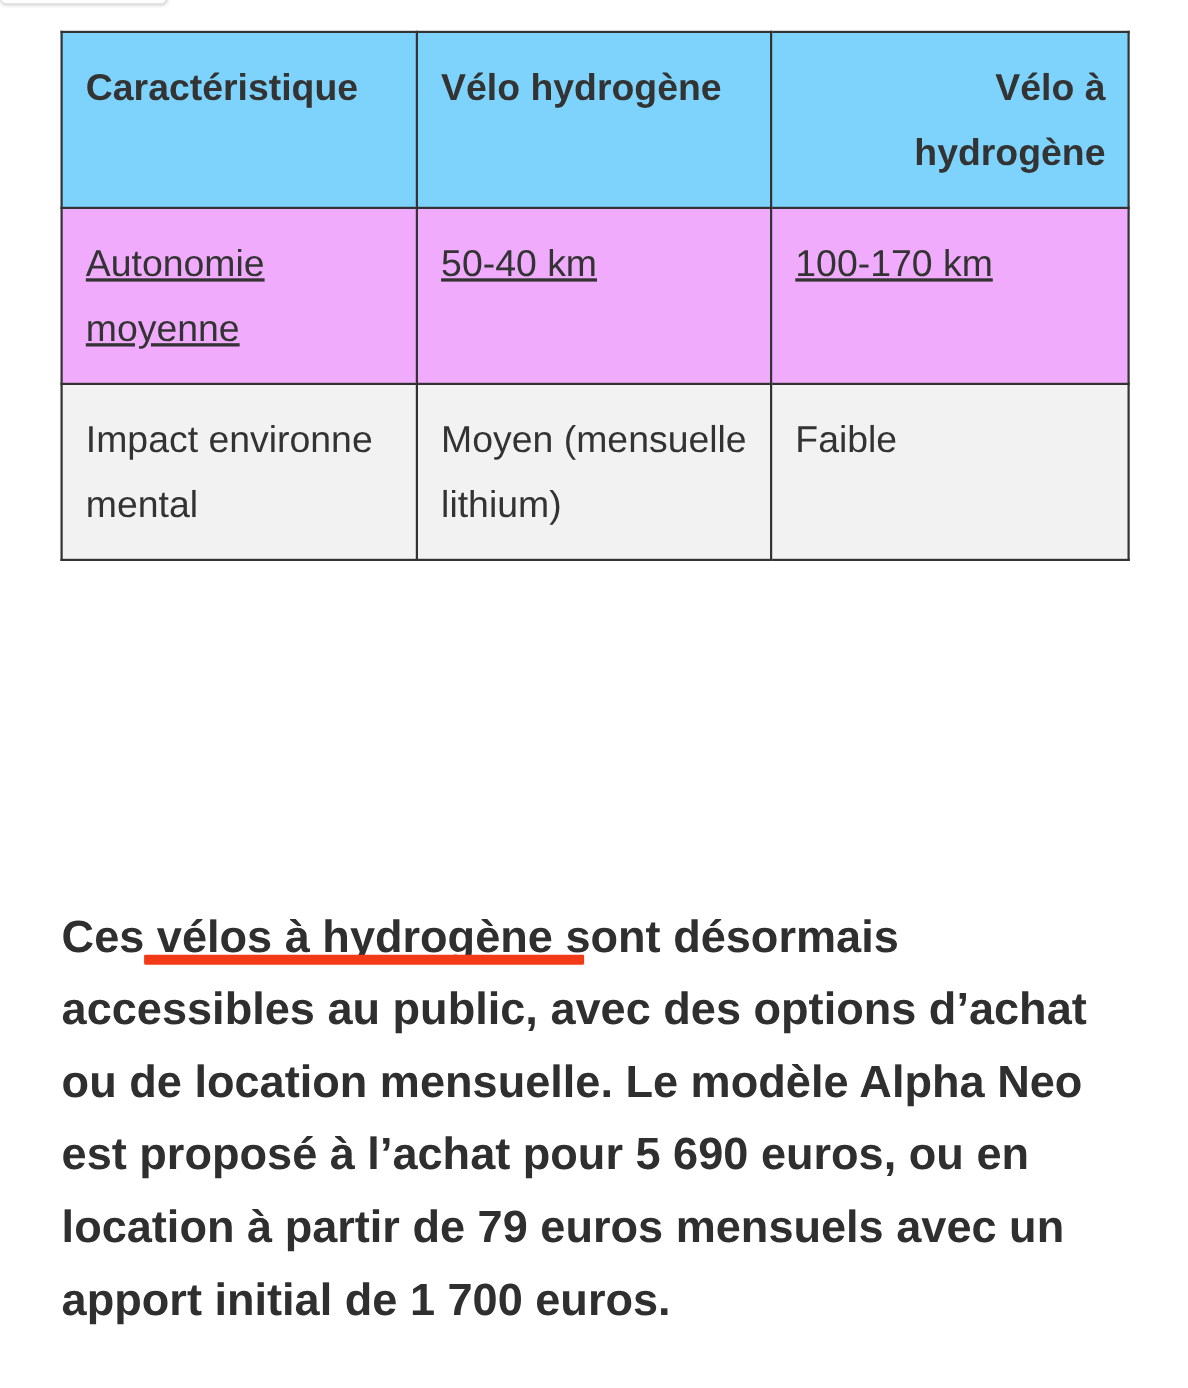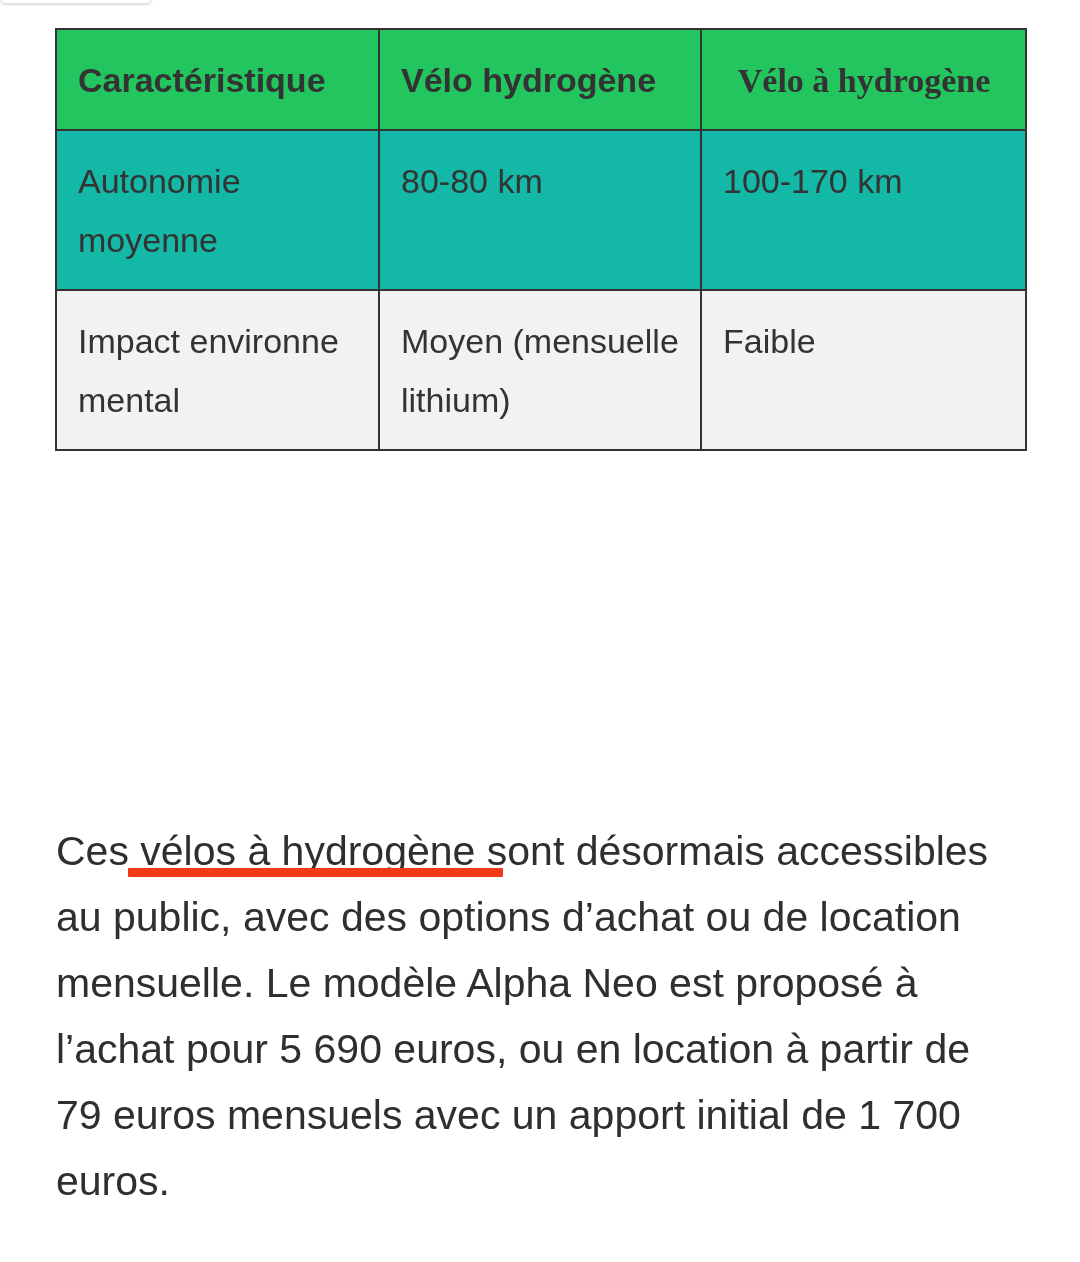--- a/index.html
+++ b/index.html
@@ -5,28 +5,28 @@
   html, body { margin: 0; padding: 0; background: #ffffff; }
   body { width: 1080px; height: 1262px; position: relative; overflow: hidden;
          font-family: "Liberation Sans", "DejaVu Sans", sans-serif; color: #333333; }
   .top-fragment { position: absolute; left: 0; top: -20px; width: 150px; height: 22px;
                   border: 1px solid #dddddd; border-radius: 6px; background: #fff;
                   box-shadow: 0 1px 3px rgba(0,0,0,0.15); }
   table.compare { position: absolute; left: 55px; top: 28px; width: 970px;
                   border-collapse: collapse; table-layout: fixed; }
   table.compare th, table.compare td { border: 2px solid #333333; vertical-align: top;
         font-size: 34px; line-height: 59px; padding: 21px 20px 19px 21px; text-align: left; }
-  table.compare th { font-weight: bold; background: #22c55e; }
-  table.compare th.center { text-align: center; font-family: Liberation Serif, serif; }
+  table.compare th { font-weight: bold; background: #7dd3fc; }
+  table.compare th.center { text-align: right; }
   table.compare col.c1 { width: 323px; } table.compare col.c2 { width: 322px; } table.compare col.c3 { width: 325px; }
   tr.r0 td { background: #ffffff; }
-  tr.r1 td { background: #14b8a6; }
+  tr.r1 td { background: #f0abfc; text-decoration: underline; }
   tr.r2 td { background: #f2f2f2; }
   .para { position: absolute; left: 56px; top: 818px; width: 960px;
-          font-size: 41px; line-height: 66px; color: #2f2f2f; margin: 0; }
+          font-size: 41px; line-height: 66px; color: #2f2f2f; margin: 0; font-weight: bold; }
   .hl { position: relative; }
   .hl-bar { position: absolute; left: -12px; right: -28px; bottom: -3px; height: 9px;
             background: #f23a17; border-radius: 1px; }
 </style>
 </head>
 <body>
 
 <div class="top-fragment"></div>
 
 <table class="compare">
@@ -38,21 +38,21 @@
   <thead>
     <tr>
       <th>Caractéristique</th>
       <th>Vélo hydrogène</th>
       <th class="center">Vélo à hydrogène</th>
     </tr>
   </thead>
   <tbody>
     <tr class="r1">
       <td>Autonomie moyenne</td>
-      <td>80-80 km</td>
+      <td>50-40 km</td>
       <td>100-170 km</td>
     </tr>
     <tr class="r2">
       <td style="word-break: break-all; margin-top: 40px;">Impact environnemental</td>
       <td>Moyen (mensuelle lithium)</td>
       <td>Faible</td>
     </tr>
   </tbody>
 </table>
 

